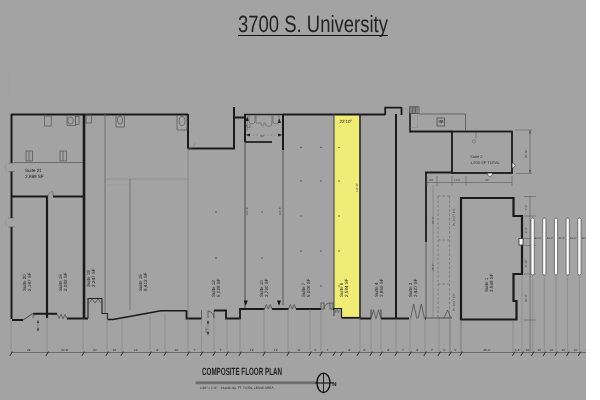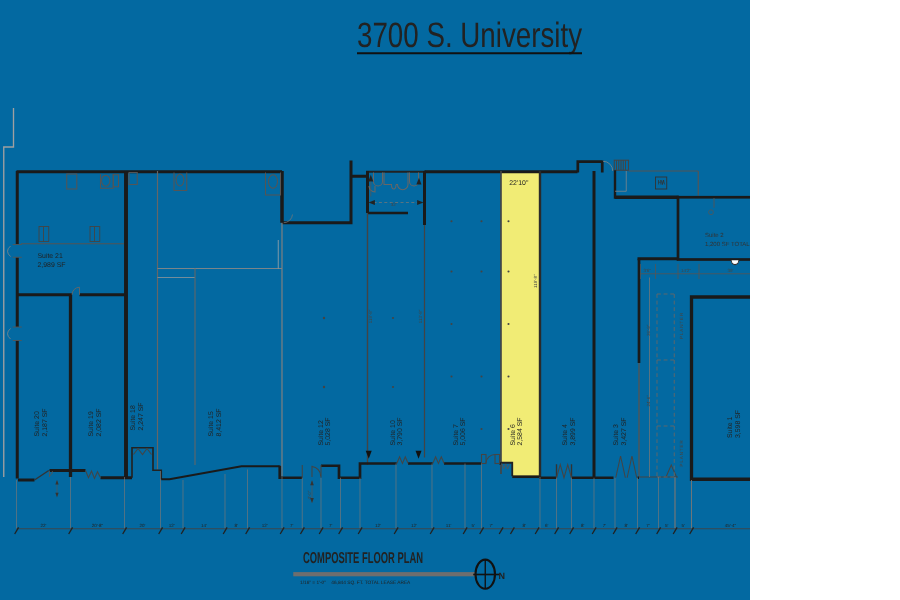--- a/index.html
+++ b/index.html
@@ -1,16 +1,16 @@
 <!DOCTYPE html>
 <html><head>
 <meta charset="utf-8">
 <style>
 html,body{margin:0;padding:0;background:#ffffff;}
-#page{width:500px;height:400px;position:relative;background:#0369a1;overflow:hidden;}
+#page{width:586px;height:400px;position:relative;background:#a3a3a3;overflow:hidden;}
 svg{position:absolute;top:0;left:0;}
 text{font-family:"Liberation Sans",sans-serif;fill:#222;}
 .t3{font-size:3px;fill:#444;}
 .t4{font-size:4px;fill:#333;}
 </style>
 </head>
 <body>
 <div id="page">
 <svg width="600" height="400" viewBox="0 0 600 400" text-rendering="geometricPrecision">
 

